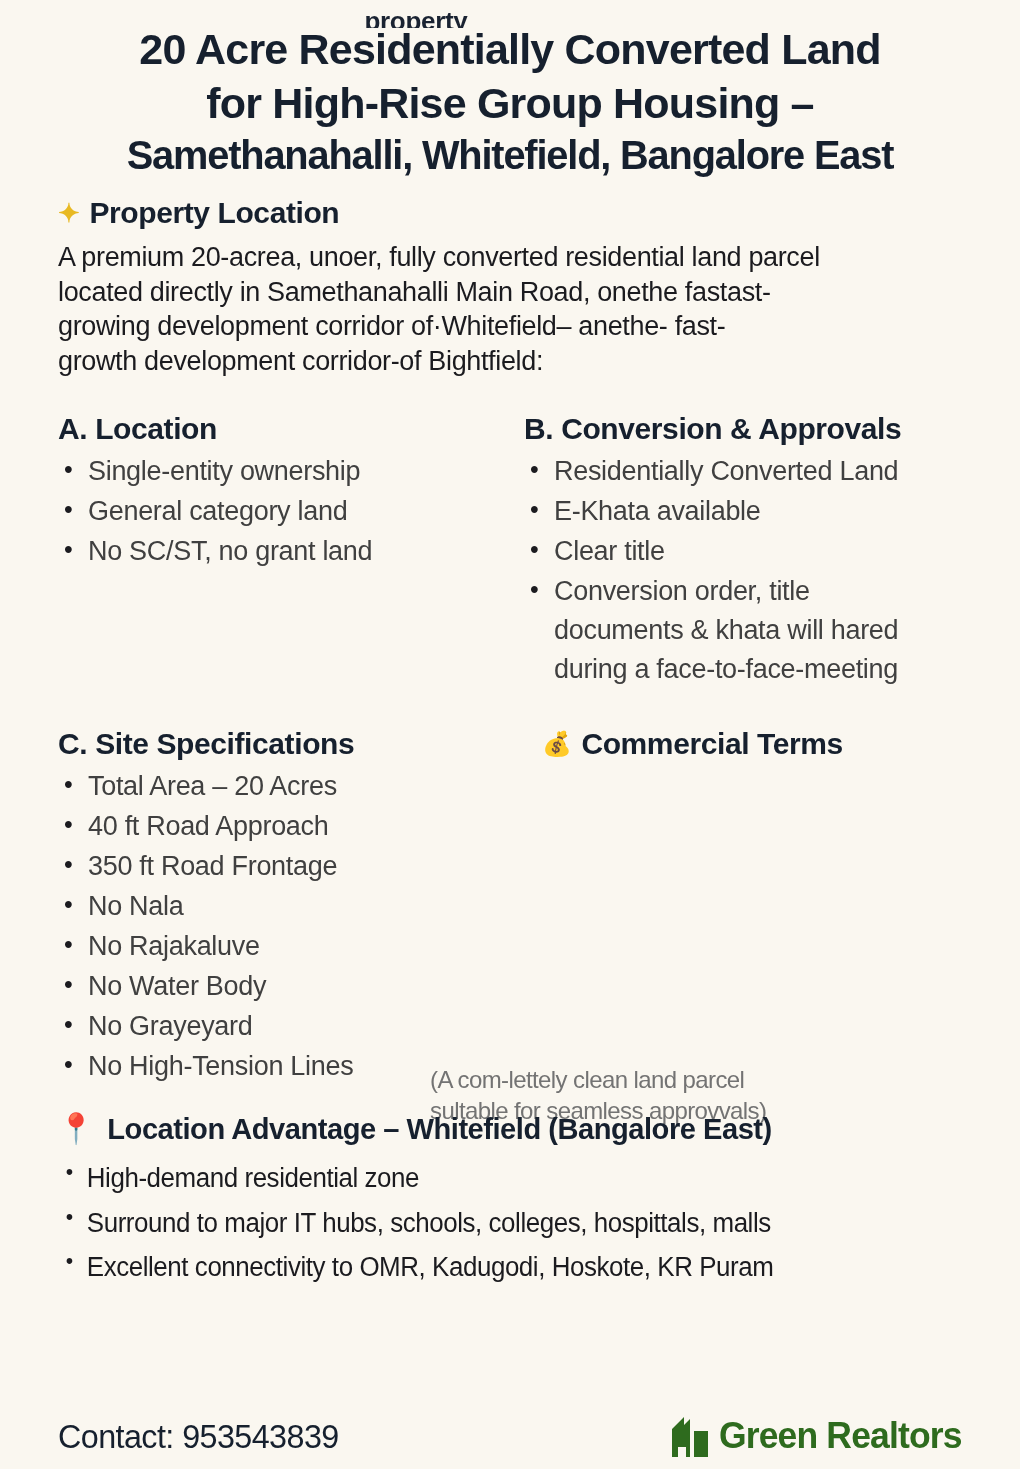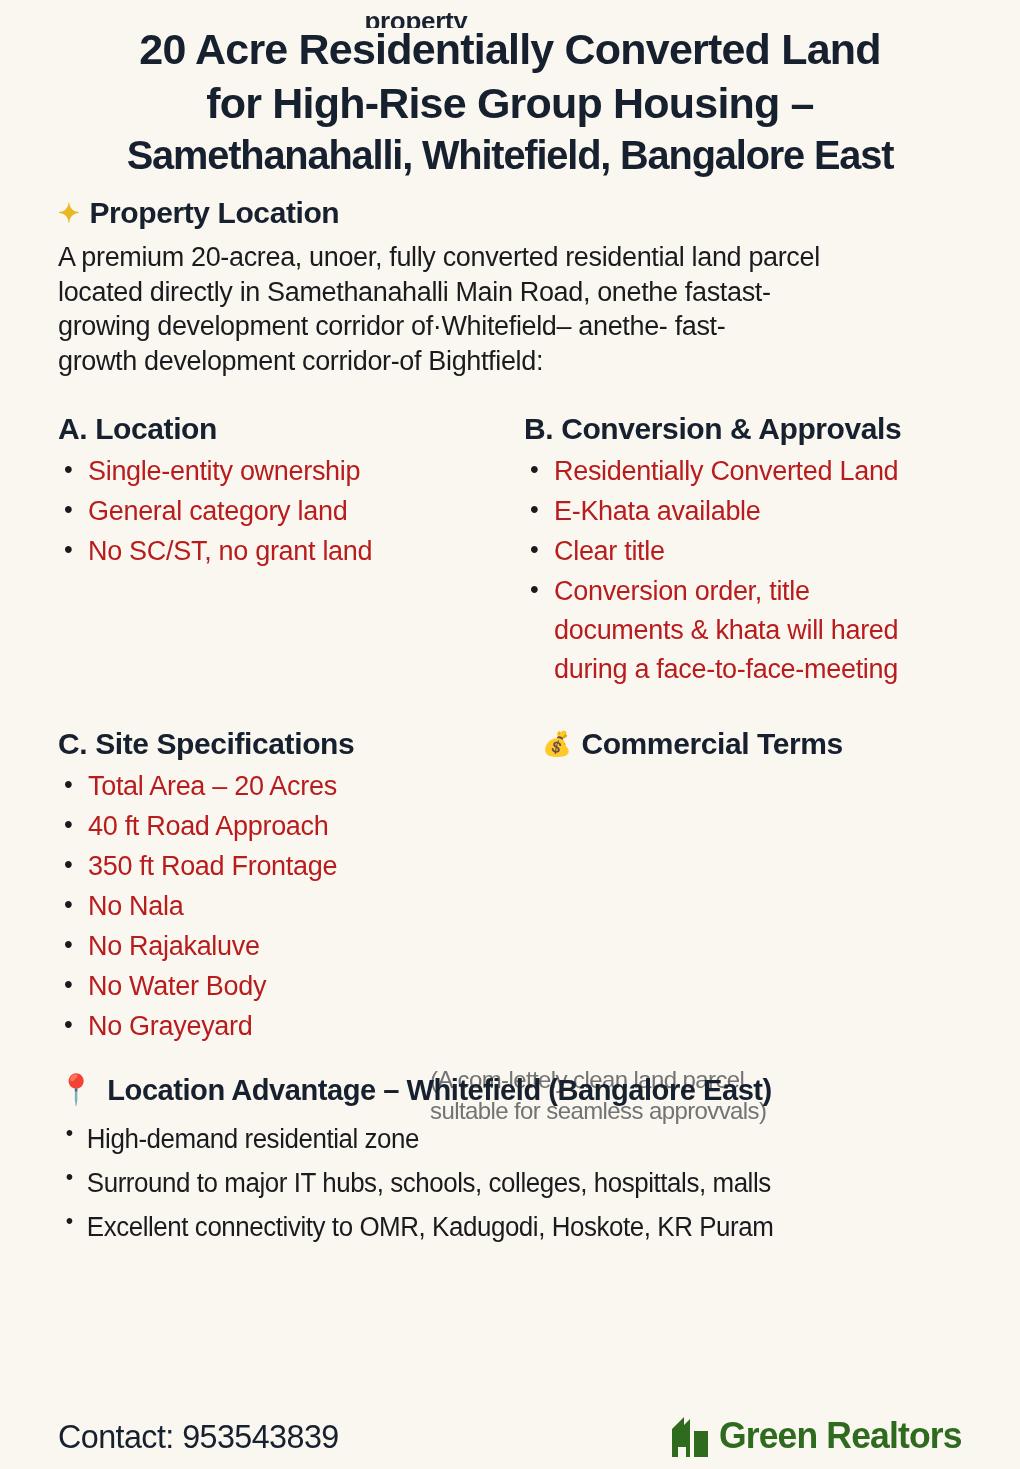--- a/index.html
+++ b/index.html
@@ -112,21 +112,21 @@
   ul.blist {
     list-style: none;
     margin: 0;
     padding: 0;
   }
   ul.blist > li {
     position: relative;
     padding-left: 30px;
     font-size: 27px;
     line-height: 1.44;
-    color: #b91c1c;
+    color: #404040;
     letter-spacing: -0.3px;
     margin-bottom: 1px;
   }
   ul.blist > li::before {
     content: "\2022";
     position: absolute;
     left: 6px;
     top: -1px;
     font-size: 25px;
     color: #1B1B1F;
@@ -301,20 +301,21 @@
     <div class="col-left">
       <div class="col-head">C. Site Specifications</div>
       <ul class="blist">
         <li>Total Area – 20 Acres</li>
         <li>40 ft Road Approach</li>
         <li>350 ft Road Frontage</li>
         <li>No Nala</li>
         <li>No Rajakaluve</li>
         <li>No Water Body</li>
         <li>No Grayeyard</li>
+        <li>No High-Tension Lines</li>
       </ul>
     </div>
 
     <div class="col-right commercial-wrap">
       <div class="sec-head">
         <span class="emoji moneybag">💰</span>
         <span>Commercial Terms</span>
       </div>
 
       <div class="note">

